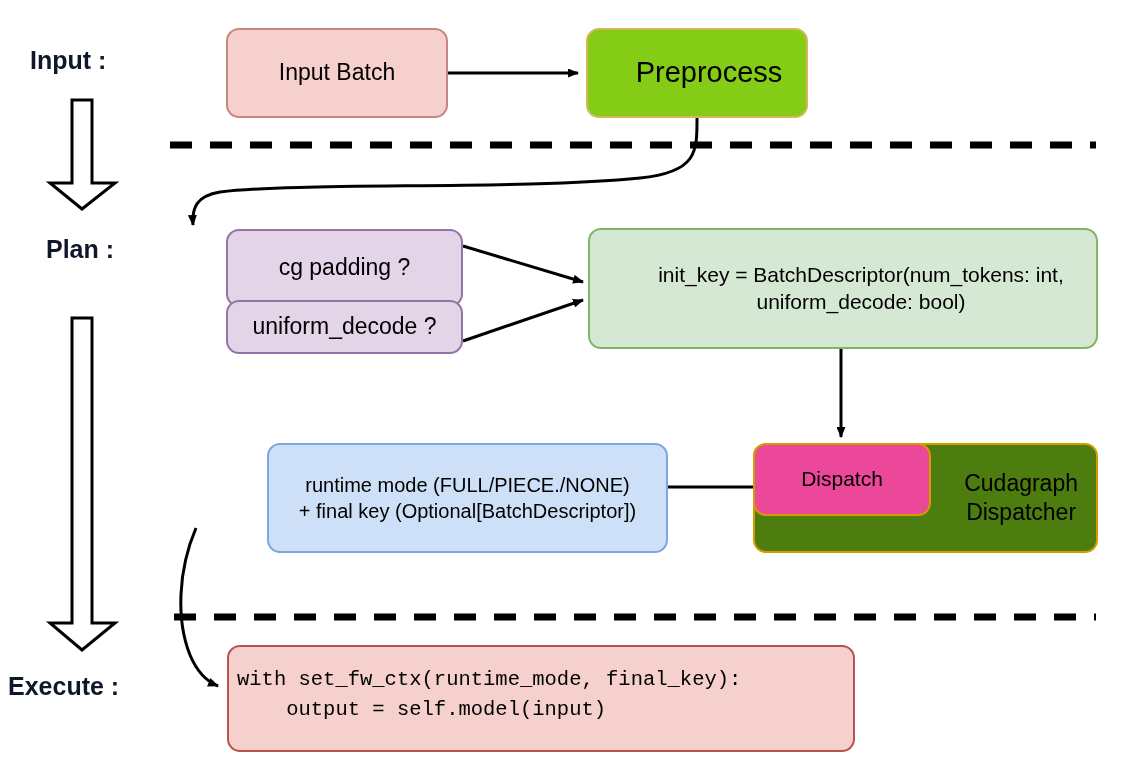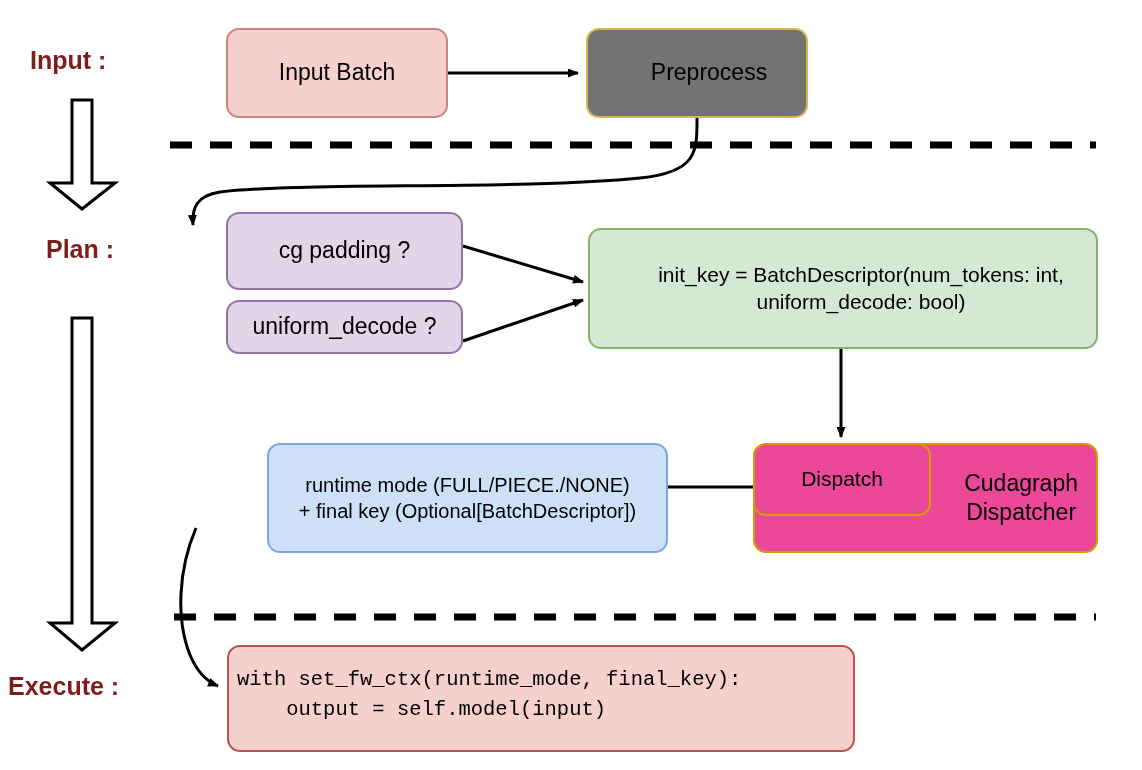--- a/index.html
+++ b/index.html
@@ -24,21 +24,21 @@
     top: 0;
     width: 1142px;
     height: 770px;
     pointer-events: none;
   }
   .stage-label {
     position: absolute;
     font-family: "Liberation Sans", sans-serif;
     font-weight: bold;
     font-size: 25px;
-    color: #7f1d1d;
+    color: #0f172a;
     white-space: nowrap;
     letter-spacing: 0px;
   }
   .node {
     position: absolute;
     box-sizing: border-box;
     border-radius: 13px;
     border-style: solid;
     border-width: 2px;
     display: flex;
@@ -49,38 +49,38 @@
     color: #000000;
     line-height: 1.28;
     white-space: pre-line;
   }
   .node-input-batch {
     background: #F5D0CC;
     border-color: #C98581;
     font-size: 23px;
   }
   .node-preprocess {
-    background: #737373;
+    background: #84cc16;
     border-color: #D6B656;
-    font-size: 23px;
+    font-size: 29px;
     padding-left: 24px;
   }
   .node-purple {
     background: #E3D4E8;
     border-color: #9673A6;
     font-size: 23px;
   }
   .node-green {
     background: #D5E8D4;
     border-color: #82B366;
     font-size: 21px;
     padding-left: 36px;
   }
   .node-dispatcher-outer {
-    background: #ec4899;
+    background: #4d7c0f;
     border-color: #D79B00;
     font-size: 23px;
     align-items: center;
     justify-content: flex-end;
     padding-right: 18px;
     line-height: 1.25;
   }
   .node-dispatch-inner {
     background: #ec4899;
     border-color: #D79B00;
@@ -164,21 +164,21 @@
   </svg>
 
   <div class="stage-label" style="left:30px; top:46px;">Input :</div>
   <div class="stage-label" style="left:46px; top:235px;">Plan :</div>
   <div class="stage-label" style="left:8px; top:672px;">Execute :</div>
 
   <div class="node node-input-batch" style="left:226px; top:28px; width:222px; height:90px;">Input Batch</div>
 
   <div class="node node-preprocess" style="left:586px; top:28px; width:222px; height:90px;">Preprocess</div>
 
-  <div class="node node-purple" style="left:226px; top:212px; width:237px; height:78px;text-align:center;">cg padding ?</div>
+  <div class="node node-purple" style="left:226px; top:229px; width:237px; height:78px;text-align:center;">cg padding ?</div>
 
   <div class="node node-purple" style="left:226px; top:300px; width:237px; height:54px;">uniform_decode ?</div>
 
   <div class="node node-green" style="left:588px; top:228px; width:510px; height:121px;">init_key = BatchDescriptor(num_tokens: int,
 uniform_decode: bool)</div>
 
   <div class="node node-dispatcher-outer" style="left:753px; top:443px; width:345px; height:110px;">Cudagraph
 Dispatcher</div>
 
   <div class="node node-dispatch-inner" style="left:753px; top:443px; width:178px; height:73px;">Dispatch</div>

